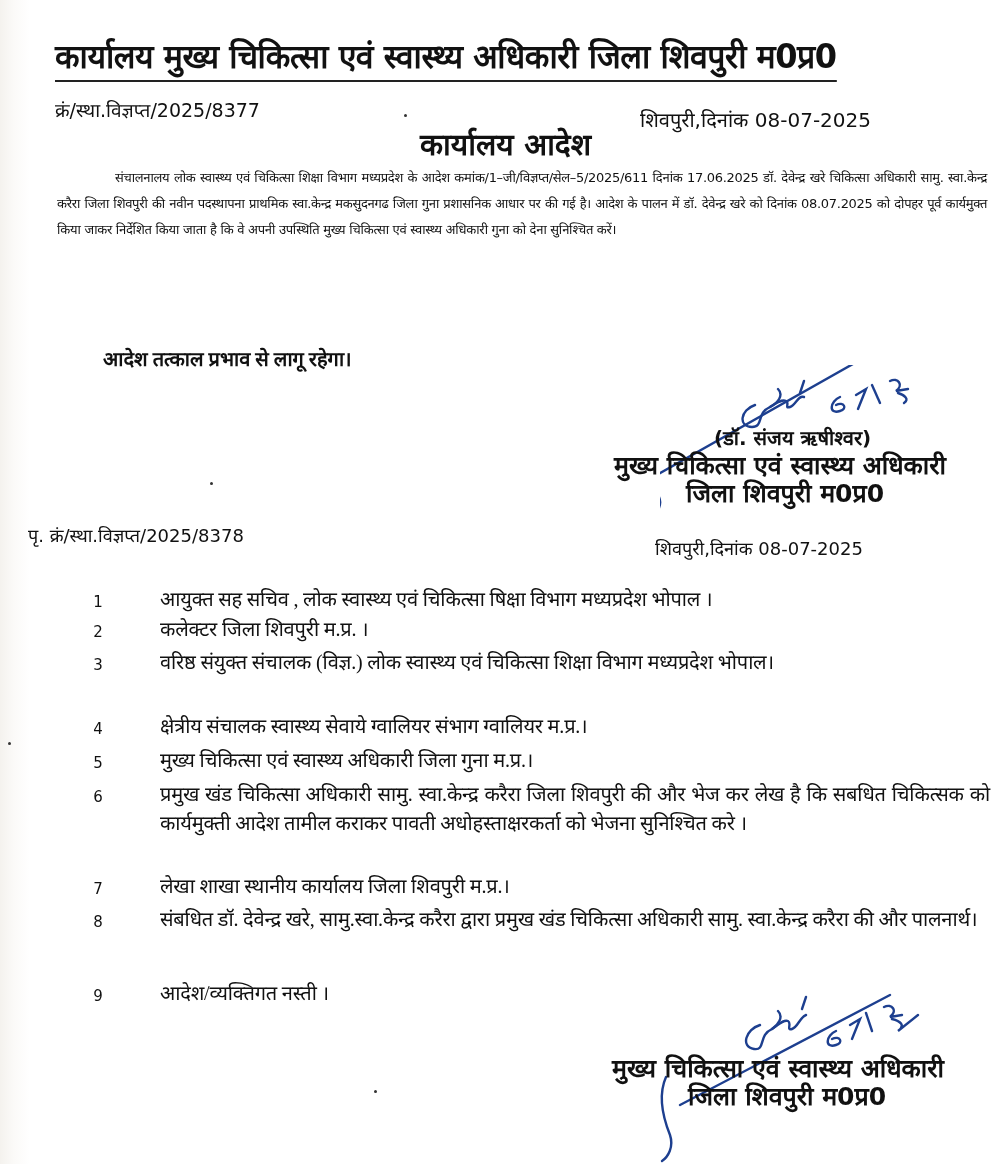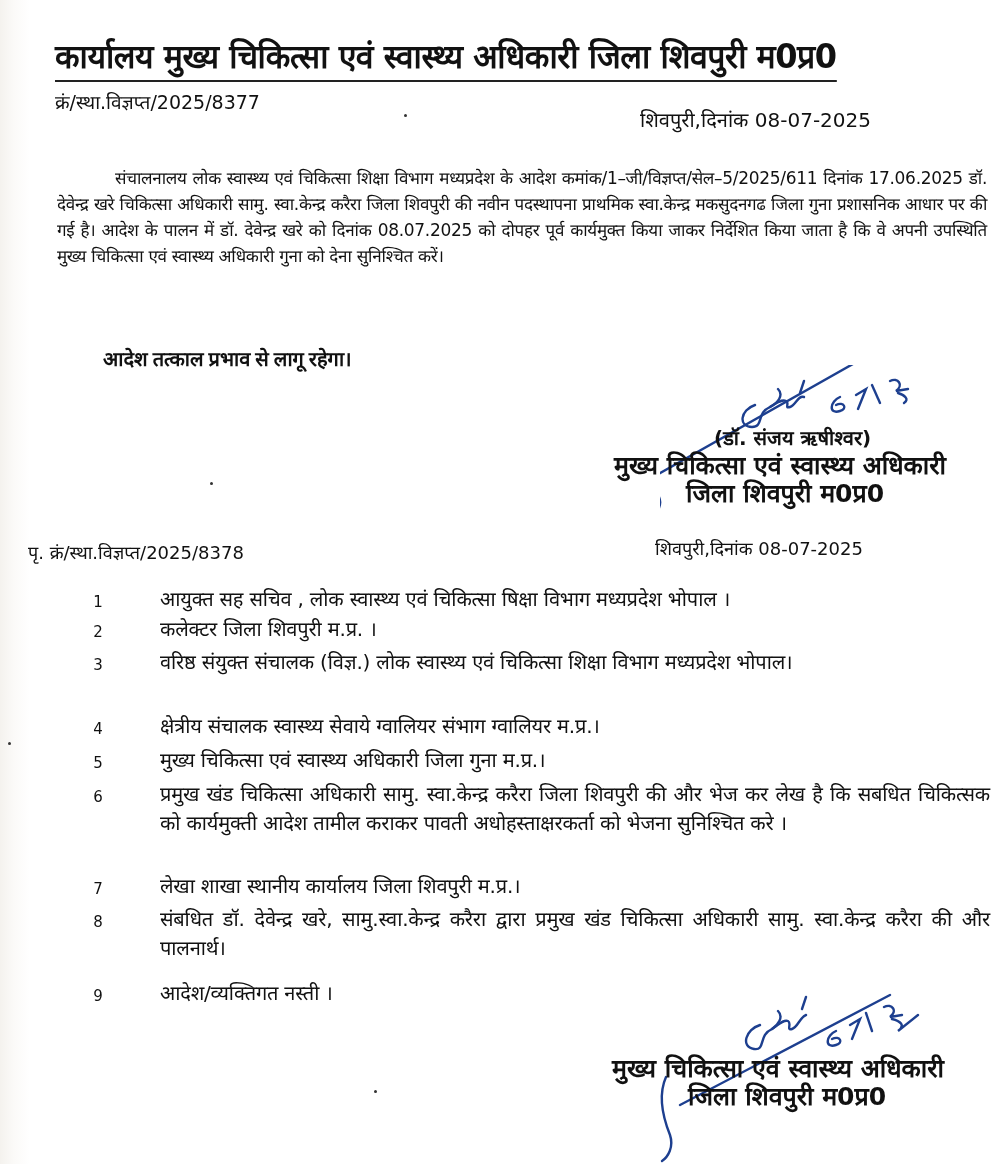--- a/index.html
+++ b/index.html
@@ -12,46 +12,47 @@
   .page { position: absolute; inset: 0; background: linear-gradient(90deg,#f4f2ee 0px,#fbfaf8 14px,#ffffff 30px); }
   .abs { position: absolute; white-space: nowrap; }
   .title {
     left: 55px; top: 36px; font-size: 33px; font-weight: bold; letter-spacing: -0.5px;
     border-bottom: 2px solid #222; padding-bottom: 2px; line-height: 42px;
     transform: scaleX(0.97); transform-origin: left;
   }
   .ref { font-size: 19px; line-height: 24px; }
   .order-title { left: 420px; top: 126px; font-size: 30px; font-weight: bold; line-height: 38px; }
   .para {
-    position: absolute; left: 57px; width: 930px; font-size: 17px; line-height: 26px;
+    position: absolute; left: 57px; width: 930px; font-size: 13px; line-height: 26px;
     text-align: justify; letter-spacing: -0.3px;
   }
   .para .indent { display: inline-block; width: 58px; }
   .effect { left: 103px; top: 345px; font-size: 20px; font-weight: bold; font-family: Liberation Serif, serif; }
   .sig-block { font-size: 25px; font-weight: bold; text-align: center; line-height: 28px; }
-  .copy-head { left: 28px; top: 541px; font-size: 18px; line-height: 24px; }
+  .copy-head { left: 28px; top: 524px; font-size: 18px; line-height: 24px; }
   .cc-label { left: 22px; top: 552px; font-size: 18px; line-height: 24px; }
   .list { position: absolute; left: 0; top: 585px; width: 1008px; }
   .li { position: absolute; left: 0; width: 1008px; font-size: 20px; line-height: 29px; }
   .li .num { position: absolute; left: 88px; width: 20px; font-size: 15px; text-align: center; top: 3px; }
-  .li .txt { position: absolute; left: 160px; width: 830px; text-align: justify; text-align-last: left; letter-spacing: -0.2px; }
+  .li .txt { position: absolute; left: 160px; width: 830px; text-align: justify; text-align-last: left; letter-spacing: -0.2px; font-family: Liberation Serif, serif; }
   .sig { position: absolute; pointer-events: none; }
   .dot { position: absolute; width: 3px; height: 3px; background: #333; border-radius: 50%; }
 </style>
 </head>
 <body>
 
 <div class="page">
 
   <div class="abs title">कार्यालय मुख्य चिकित्सा एवं स्वास्थ्य अधिकारी जिला शिवपुरी म0प्र0</div>
 
-  <div class="abs ref" style="left:55px; top:90px;text-align:center;">क्रं/स्था.विज्ञप्त/2025/8377</div>
+  <div class="abs ref" style="left:55px; top:98px;text-align:center;">क्रं/स्था.विज्ञप्त/2025/8377</div>
   <div class="abs ref" style="left:640px; top:108px; font-size:20px;">शिवपुरी,दिनांक 08-07-2025</div>
   <div class="dot" style="left:404px; top:114px;"></div>
 
+  <div class="abs order-title">कार्यालय आदेश</div>
 
   <div class="para" style="top:165px;"><span class="indent"></span><span>संचालनालय लोक स्वास्थ्य एवं चिकित्सा शिक्षा विभाग मध्यप्रदेश के आदेश कमांक/1–जी/विज्ञप्त/सेल–5/2025/611 दिनांक 17.06.2025 डॉ. देवेन्द्र खरे चिकित्सा अधिकारी सामु. स्वा.केन्द्र करैरा जिला शिवपुरी की नवीन पदस्थापना प्राथमिक स्वा.केन्द्र मकसुदनगढ जिला गुना प्रशासनिक आधार पर की गई है। आदेश के पालन में डॉ. देवेन्द्र खरे को दिनांक 08.07.2025 को दोपहर पूर्व कार्यमुक्त किया जाकर निर्देशित किया जाता है कि वे अपनी उपस्थिति मुख्य चिकित्सा एवं स्वास्थ्य अधिकारी गुना को देना सुनिश्चित करें।</span></div>
 
   <div class="abs effect">आदेश तत्काल प्रभाव से लागू रहेगा।</div>
 
   <svg class="sig" style="left:660px; top:365px;" width="300" height="150" viewBox="0 0 300 150">
     <g fill="none" stroke="#1d3f8f" stroke-width="2.4" stroke-linecap="round">
       <path d="M95 40 C80 45 78 62 92 62 C104 62 96 48 110 42 C118 38 124 30 118 24"></path>
       <path d="M110 42 C116 38 122 34 126 36 C130 38 124 44 130 42 C136 40 138 30 144 32"></path>
       <path d="M140 28 L144 16"></path>

